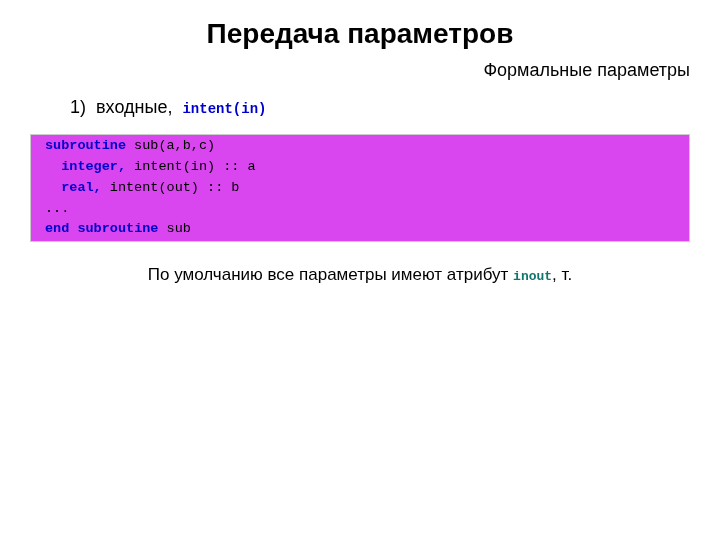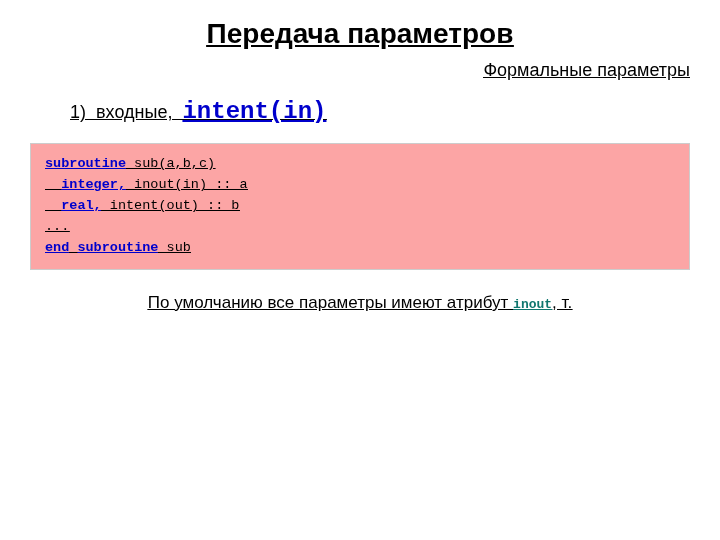--- a/index.html
+++ b/index.html
@@ -1,15 +1,15 @@
 <!DOCTYPE html>
 <html><head>
   <meta charset="utf-8">
   <style>
-    * { box-sizing: border-box; margin: 0; padding: 0; text-decoration: underline; }
+    * { box-sizing: border-box; margin: 0; padding: 0; }
 
     body {
       width: 720px;
       height: 540px;
       background: #ffffff;
       font-family: Arial, sans-serif;
       overflow: hidden;
     }
 
     .page {
@@ -45,29 +45,29 @@
 
     .list-item {
       font-size: 18px;
       color: #000000;
       line-height: 1.6;
       font-family: Arial, sans-serif;
     }
 
     .list-item .mono {
       font-family: 'Courier New', Courier, monospace;
-      font-size: 24px;
+      font-size: 14px;
       color: #0000cc;
       font-weight: bold;
     }
 
     .code-block {
-      background: #fca5a5;
+      background: #d946ef;
       border: 1px solid #cccccc;
-      padding: 10px 14px;
+      padding: 1px 14px;
       font-family: 'Courier New', Courier, monospace;
       font-size: 13.5px;
       line-height: 1.55;
       margin-bottom: 14px;
       color: #000000;
     }
 
     .code-block .kw {
       color: #0000cc;
       font-weight: bold;
@@ -104,21 +104,21 @@
       <span>входные,&nbsp;</span>
       <span class="mono">intent(in)</span>
     </div>
   </div>
 
   <div class="code-block">
     <div>
       <span class="kw">subroutine</span><span> sub(a,b,c)</span>
     </div>
     <div>
-      &nbsp;&nbsp;<span class="kw">integer,</span><span>    inout(in)    :: a</span>
+      &nbsp;&nbsp;<span class="kw">integer,</span><span>    intent(in)    :: a</span>
     </div>
     <div>
       &nbsp;&nbsp;<span class="kw">real,</span><span>       intent(out)   :: b</span>
     </div>
     <div>  ...</div>
     <div>
       <span class="kw">end</span>&nbsp;<span class="kw">subroutine</span><span> sub</span>
     </div>
   </div>
 

